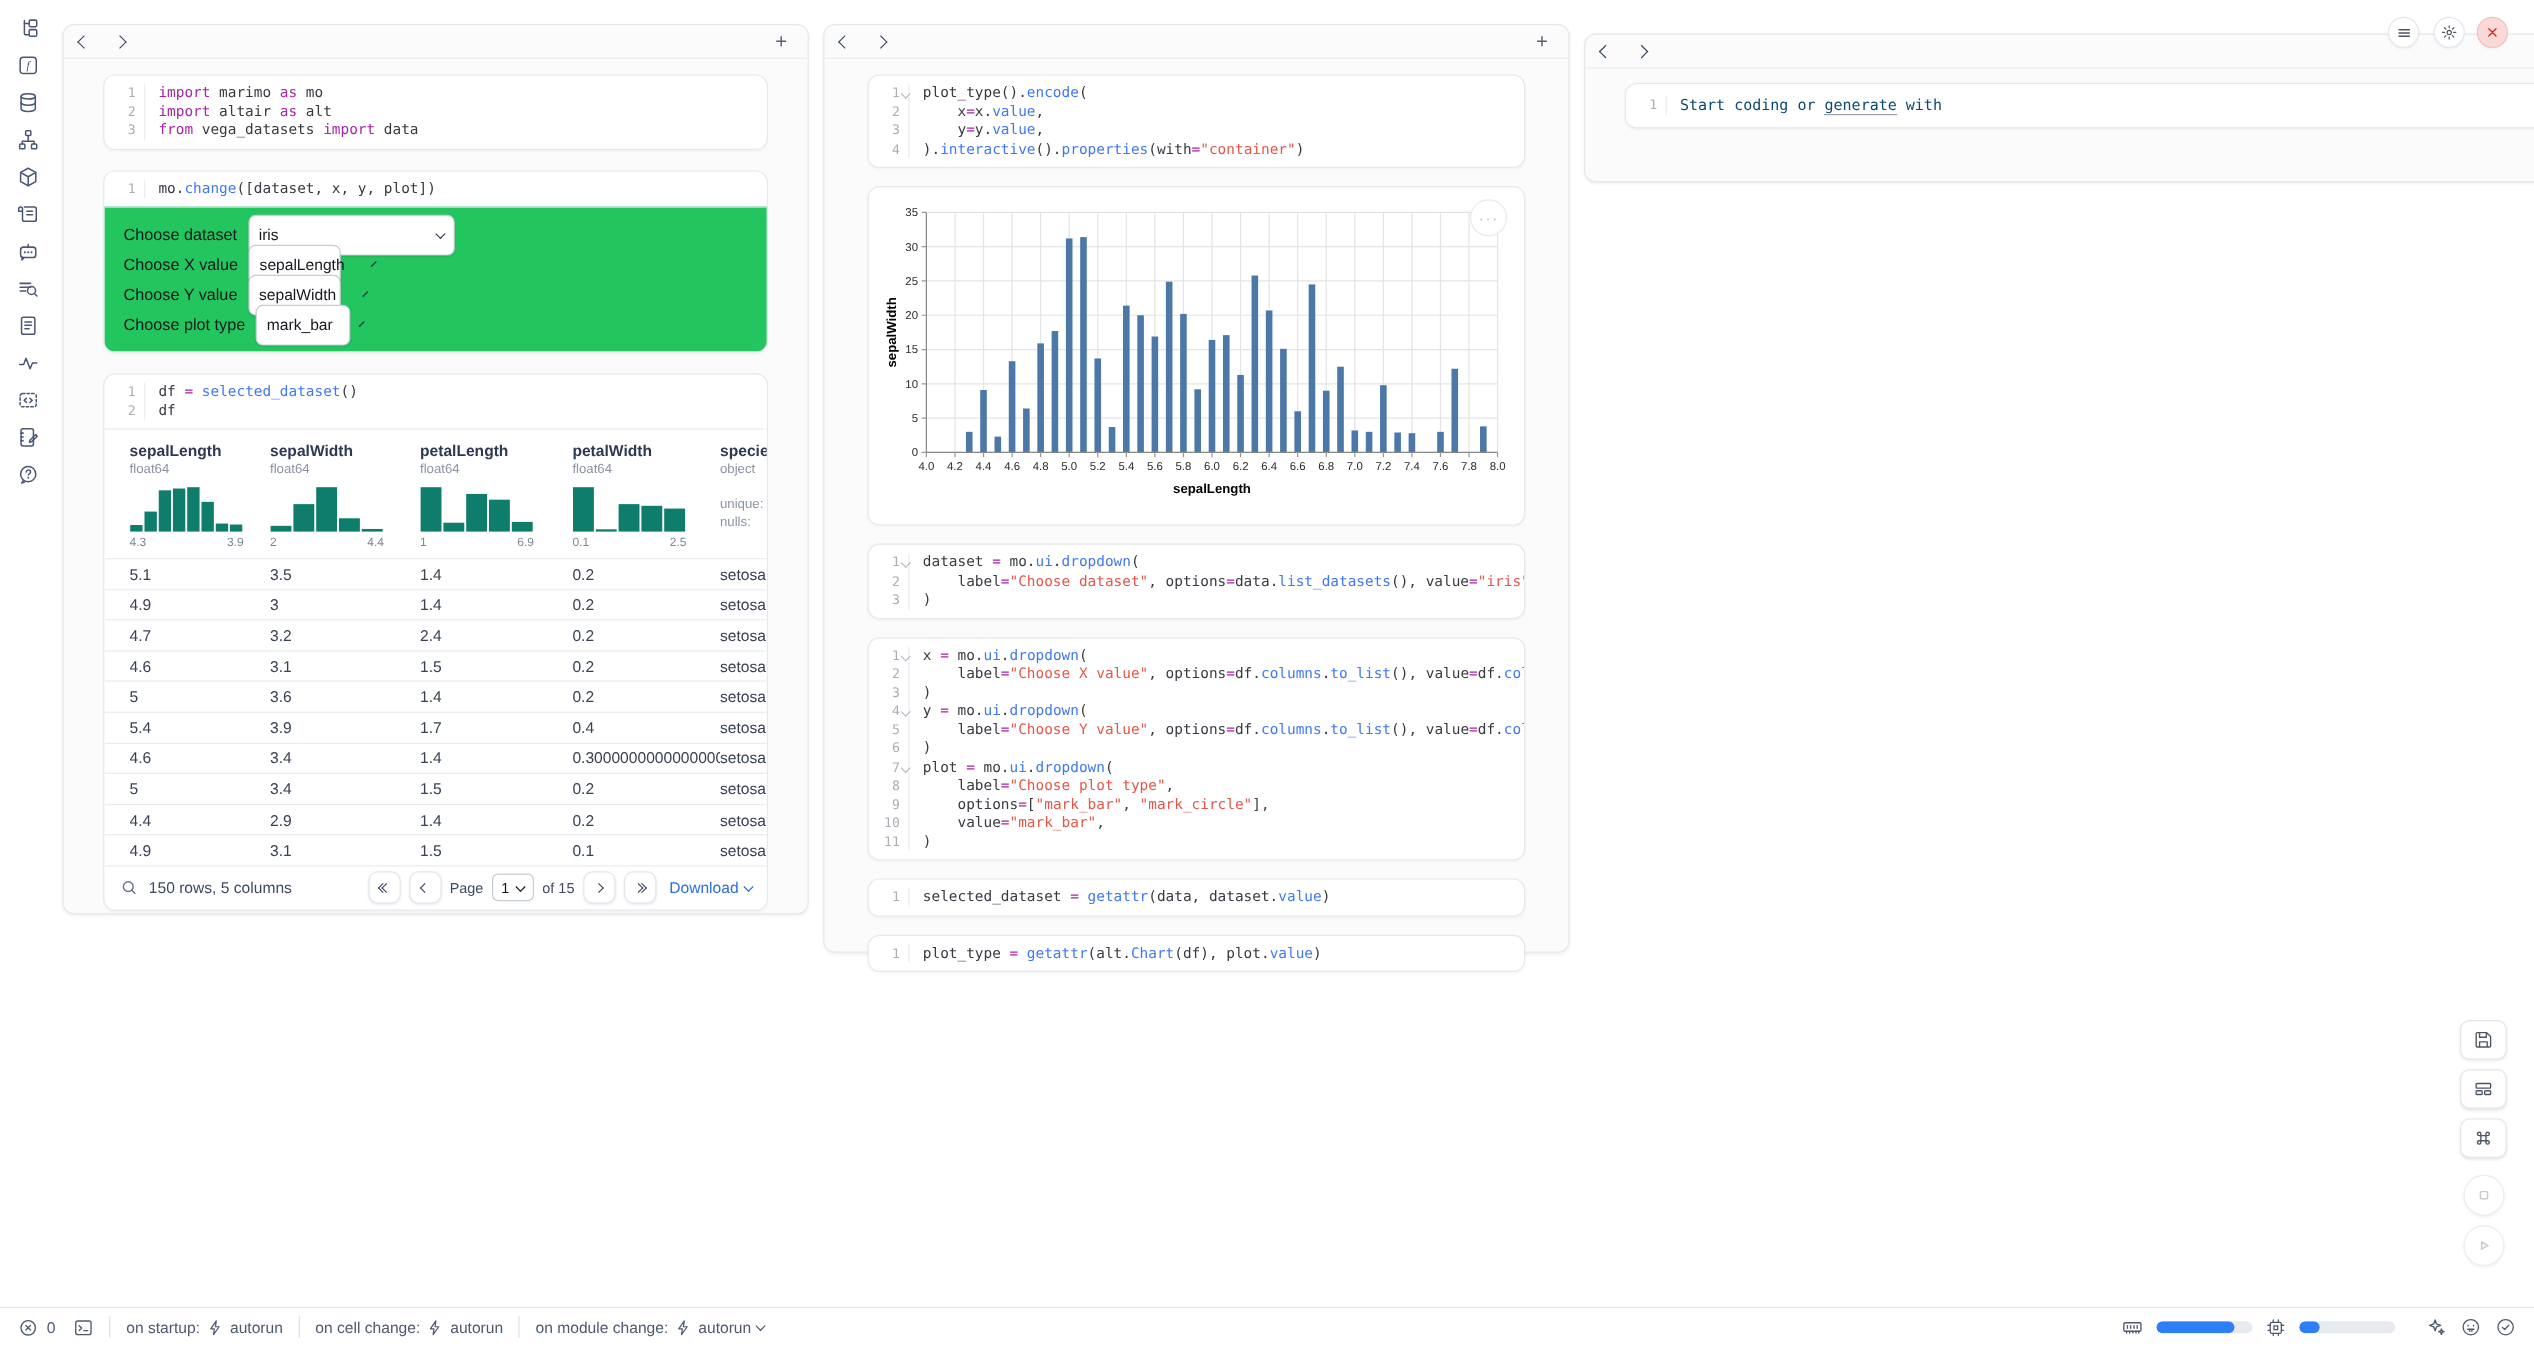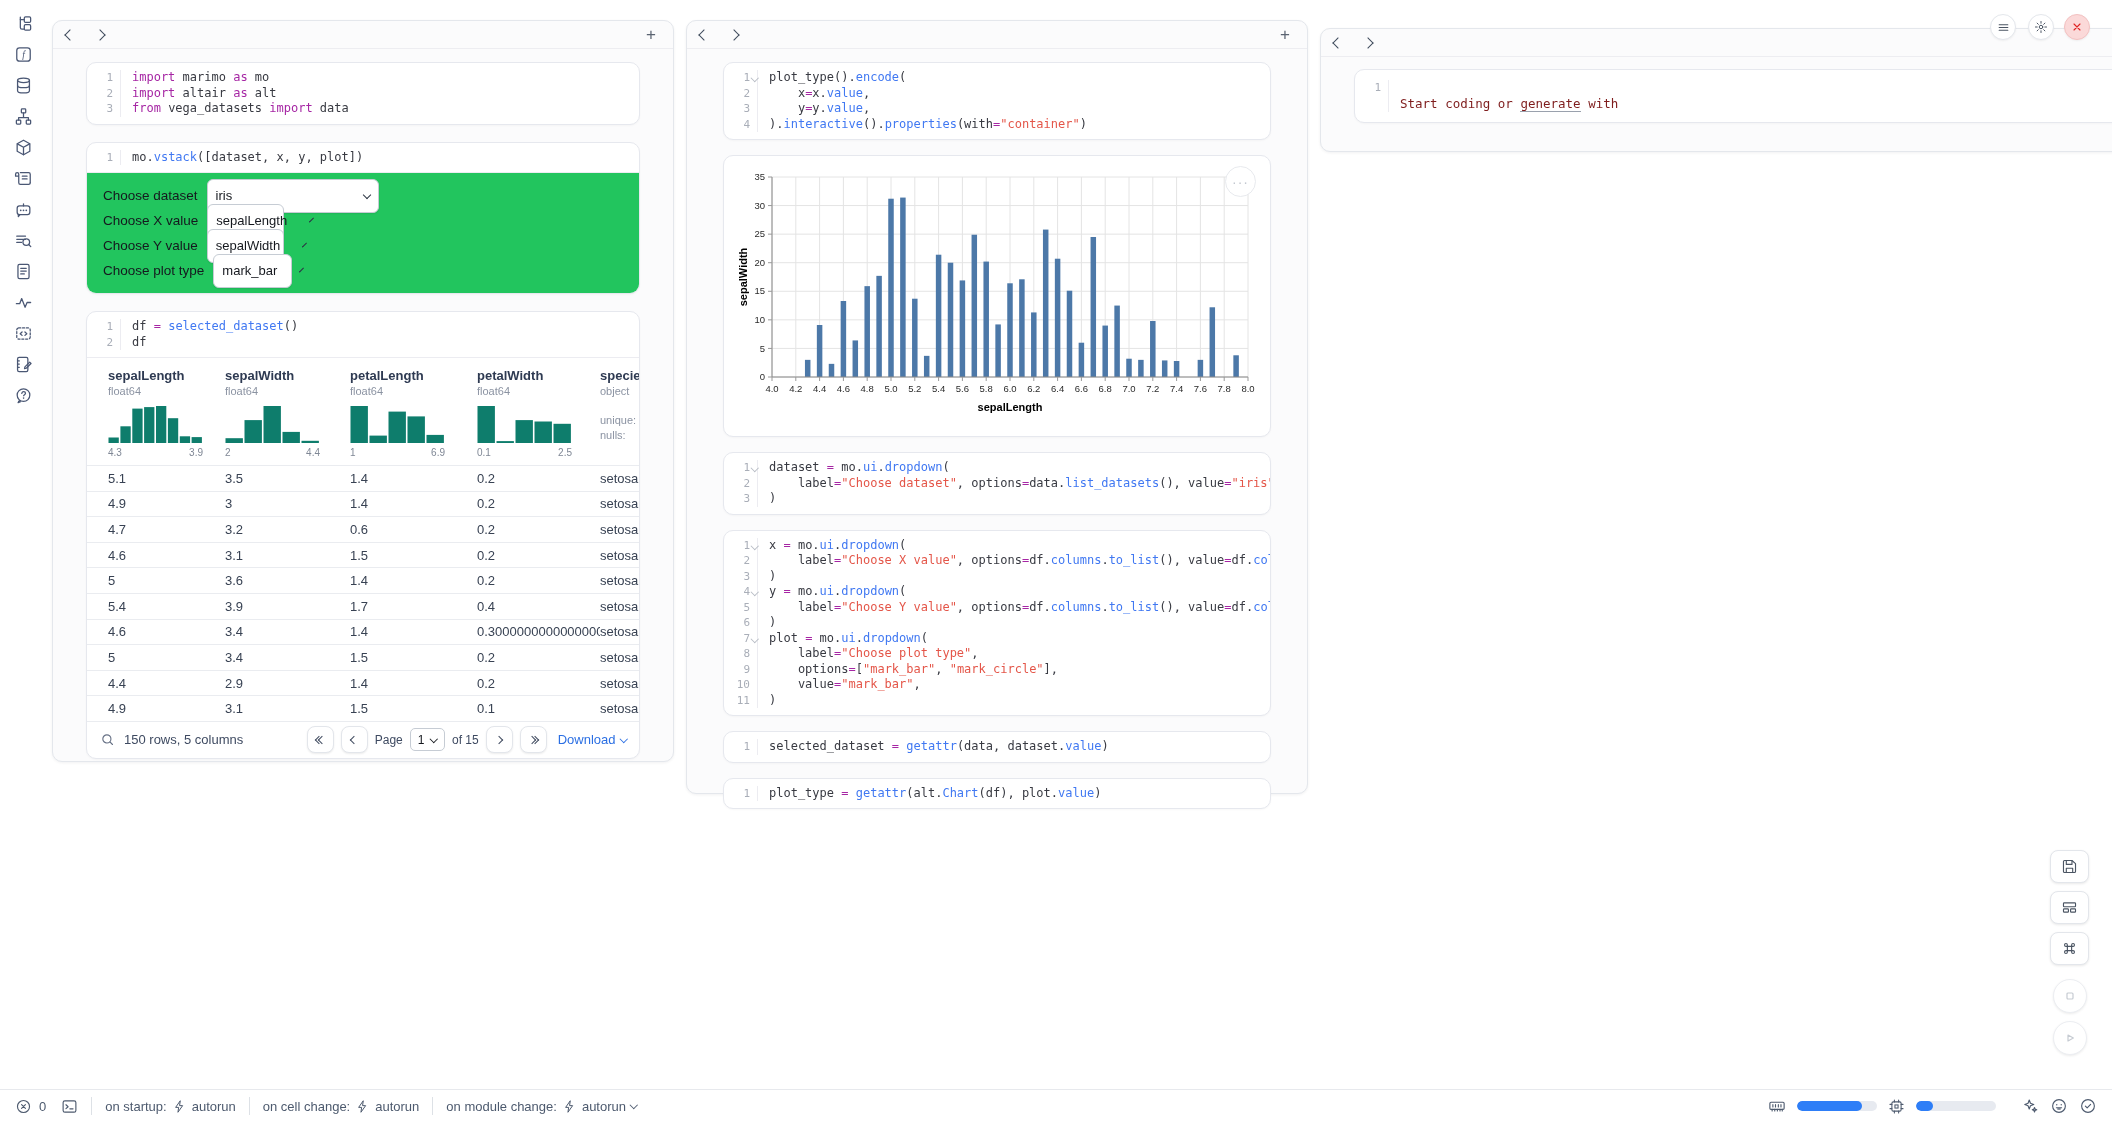--- a/index.html
+++ b/index.html
@@ -69,21 +69,21 @@
   .download .cv{width:4.5px;height:4.5px;margin-top:-2px;}
   
   .chart-cell{padding:13px 12px;}
   .chart-menu{position:absolute;top:10px;right:14px;width:29px;height:29px;border-radius:50%;border:1px solid #e8eaee;
               background:#fff;color:#c3c8d0;display:flex;align-items:center;justify-content:center;font-size:14px;
               letter-spacing:1px;cursor:pointer;}
   .chart-menu::before{content:"···";}
   
   .ai-cell{margin:12px 0 0 33px;width:860px;}
   .ai-line{display:flex;font-family:"DejaVu Sans Mono",monospace;font-size:12.5px;line-height:16px;padding:10px 0;}
-  .ai-line .ph{padding-left:11px;color:#7f1d1d;white-space:pre;margin-top:16px;}
+  .ai-line .ph{padding-left:11px;color:#0c4a6e;white-space:pre;}
   .ai-line .ph .lnk{border-bottom:1px solid #9aa1ad;}
   
   .circle-btn{position:absolute;width:24px;height:24px;border-radius:50%;border:1px solid #e4e7ec;background:#fff;
               display:flex;align-items:center;justify-content:center;box-shadow:0 1px 2px rgba(0,0,0,.05);cursor:pointer;}
   .circle-btn.close{background:#fbd9d9;border-color:#f3c1c1;}
   
   .sq-btn{position:absolute;left:2050px;width:37px;height:31px;border:1px solid #e3e6eb;border-radius:8px;background:#fff;
           box-shadow:0 1px 2.5px rgba(0,0,0,.09);display:flex;align-items:center;justify-content:center;color:#4b5563;cursor:pointer;}
   .round-btn{position:absolute;left:2053px;width:32px;height:32px;border:1px solid #eceef2;border-radius:50%;background:#fff;
              box-shadow:0 1px 2.5px rgba(0,0,0,.08);display:flex;align-items:center;justify-content:center;color:#c6cbd2;cursor:pointer;}
@@ -212,21 +212,21 @@
           <div class="code-line">
             <span class="gut">3</span>
             <span class="src"><span class="tok-k">from</span><span class="tok-p"> vega_datasets </span><span class="tok-k">import</span><span class="tok-p"> data</span></span>
           </div>
         </div>
     </div>
     <div class="cell">
       <div class="code">
           <div class="code-line">
             <span class="gut">1</span>
-            <span class="src"><span class="tok-p">mo.</span><span class="tok-f">vstack</span><span class="tok-p">([dataset, x, y, plot])</span></span>
+            <span class="src"><span class="tok-p">mo.</span><span class="tok-f">change</span><span class="tok-p">([dataset, x, y, plot])</span></span>
           </div>
         </div>
       <div class="cell-output" id="controls">
           <div class="ctl-row">
             <span>Choose dataset</span>
             <span class="select" style="width: 172px;">
               <span>iris</span>
               <span class="cv d"></span>
             </span>
           </div>
@@ -349,21 +349,21 @@
             <div class="trow">
               <span>4.9</span>
               <span>3</span>
               <span>1.4</span>
               <span>0.2</span>
               <span>setosa</span>
             </div>
             <div class="trow">
               <span>4.7</span>
               <span>3.2</span>
-              <span>0.6</span>
+              <span>2.4</span>
               <span>0.2</span>
               <span>setosa</span>
             </div>
             <div class="trow">
               <span>4.6</span>
               <span>3.1</span>
               <span>1.5</span>
               <span>0.2</span>
               <span>setosa</span>
             </div>

